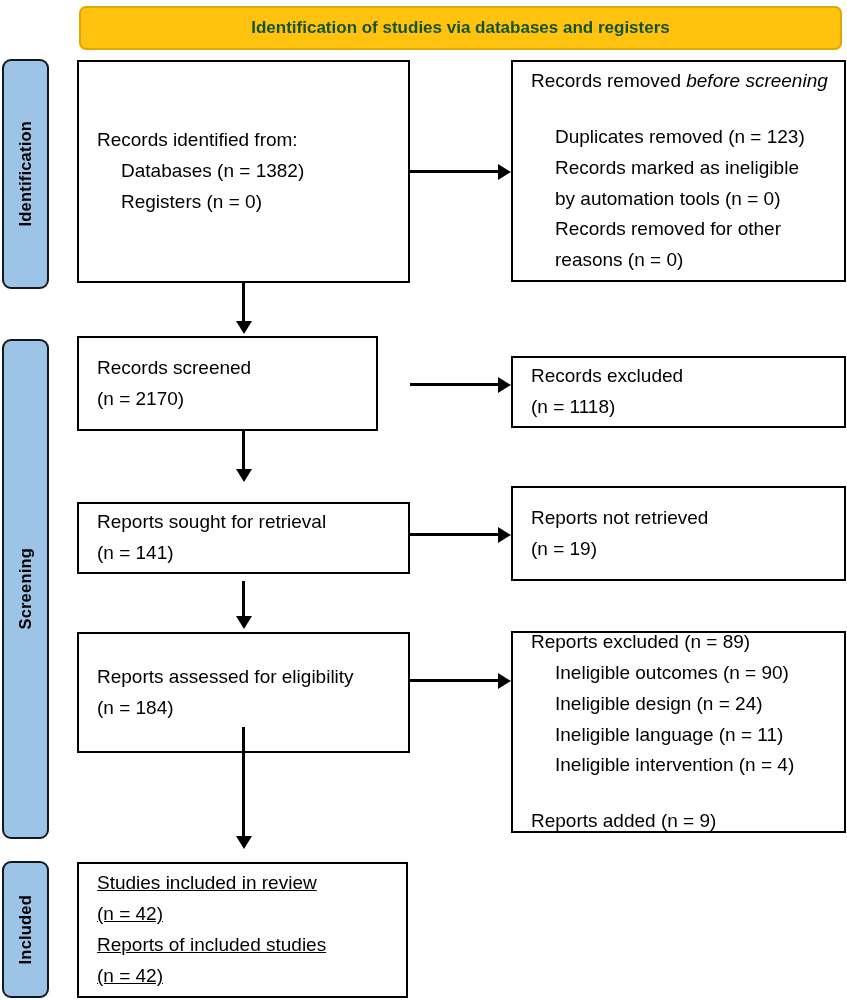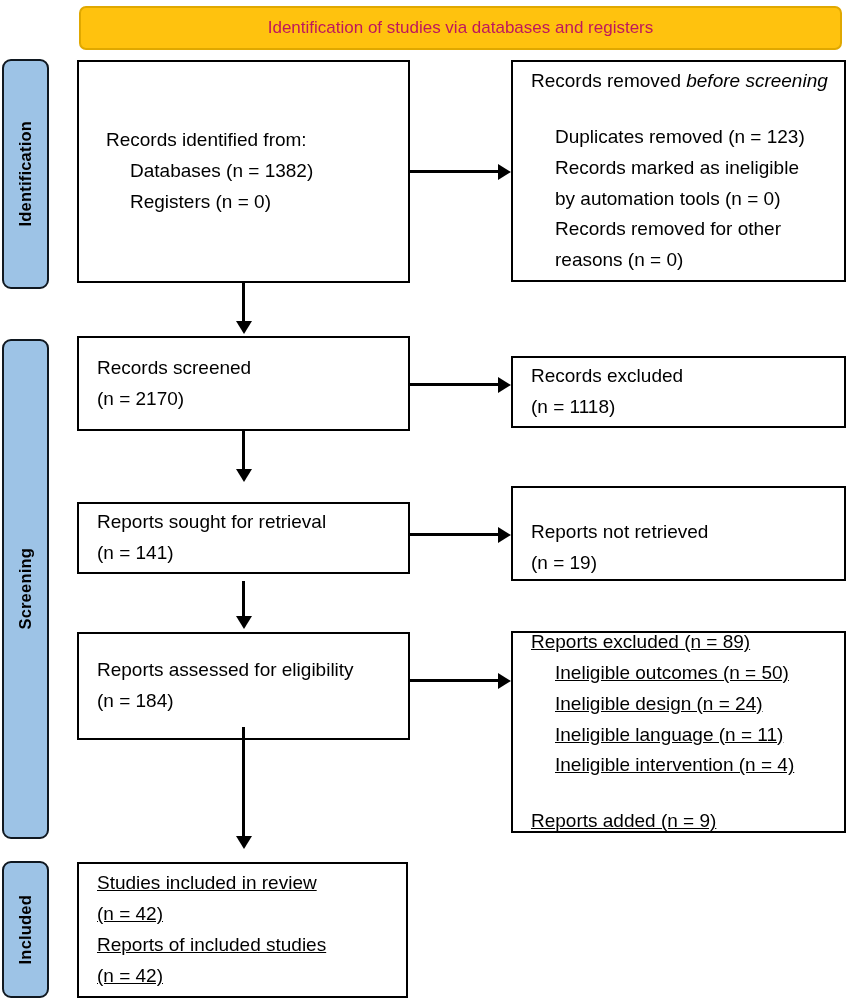--- a/index.html
+++ b/index.html
@@ -48,23 +48,23 @@
     height: 44px;
     background: #ffc20e;
     border: 2px solid #e0a800;
     border-radius: 7px;
     box-sizing: border-box;
     display: flex;
     align-items: center;
     justify-content: center;
   }
   #header-banner .banner-text {
-    font-weight: normal;
+    font-weight: bold;
     font-size: 17px;
-    color: #be185d;
+    color: #14532d;
     text-align: center;
   }
 
   
   .flow-box {
     position: absolute;
     background: #ffffff;
     border: 2.5px solid #000000;
     box-sizing: border-box;
     display: flex;
@@ -126,63 +126,63 @@
   </div>
 
   <div class="phase-bar" style="left:2px; top:339px; width:47px; height:500px;">
     <span class="phase-label">Screening</span>
   </div>
 
   <div class="phase-bar" style="left:2px; top:861px; width:47px; height:137px;">
     <span class="phase-label">Included</span>
   </div>
 
-  <div class="flow-box" style="left:77px; top:60px; width:333px; height:223px;padding-left:9px;">
+  <div class="flow-box" style="left:77px; top:60px; width:333px; height:223px;">
     <div class="line">Records identified from:</div>
     <div class="line indent">Databases (n = 1382)</div>
     <div class="line indent">Registers (n = 0)</div>
   </div>
 
   <div class="flow-box" style="left:511px; top:60px; width:335px; height:222px;">
     <div class="line"><span>Records removed </span><span class="italic">before screening</span></div>
     <div class="line indent gap-above">Duplicates removed (n = 123)</div>
     <div class="line indent">Records marked as ineligible</div>
     <div class="line indent">by automation tools (n = 0)</div>
     <div class="line indent">Records removed for other</div>
     <div class="line indent">reasons (n = 0)</div>
   </div>
 
-  <div class="flow-box" style="left:77px; top:336px; width:333px; height:95px;">
+  <div class="flow-box" style="left:77px; top:336px; width:301px; height:95px;">
     <div class="line">Records screened</div>
     <div class="line">(n = 2170)</div>
   </div>
 
   <div class="flow-box" style="left:511px; top:356px; width:335px; height:72px;">
     <div class="line">Records excluded</div>
     <div class="line">(n = 1118)</div>
   </div>
 
   <div class="flow-box" style="left:77px; top:486px; width:333px; height:72px;margin-top:16px;">
     <div class="line">Reports sought for retrieval</div>
     <div class="line">(n = 141)</div>
   </div>
 
-  <div class="flow-box" style="left:511px; top:486px; width:335px; height:95px;justify-content:flex-end;">
+  <div class="flow-box" style="left:511px; top:486px; width:335px; height:95px;">
     <div class="line">Reports not retrieved</div>
     <div class="line">(n = 19)</div>
   </div>
 
-  <div class="flow-box" style="left:77px; top:632px; width:333px; height:108px;">
+  <div class="flow-box" style="left:77px; top:632px; width:333px; height:121px;">
     <div class="line">Reports assessed for eligibility</div>
     <div class="line">(n = 184)</div>
   </div>
 
-  <div class="flow-box" style="left:511px; top:631px; width:335px; height:202px;text-decoration:underline;">
+  <div class="flow-box" style="left:511px; top:631px; width:335px; height:202px;">
     <div class="line">Reports excluded (n = 89)</div>
-    <div class="line indent">Ineligible outcomes (n = 50)</div>
+    <div class="line indent">Ineligible outcomes (n = 90)</div>
     <div class="line indent">Ineligible design (n = 24)</div>
     <div class="line indent">Ineligible language (n = 11)</div>
     <div class="line indent">Ineligible intervention (n = 4)</div>
     <div class="line gap-above">Reports added (n = 9)</div>
   </div>
 
   <div class="flow-box" style="left:77px; top:862px; width:331px; height:136px;text-decoration:underline;">
     <div class="line">Studies included in review</div>
     <div class="line">(n = 42)</div>
     <div class="line">Reports of included studies</div>

